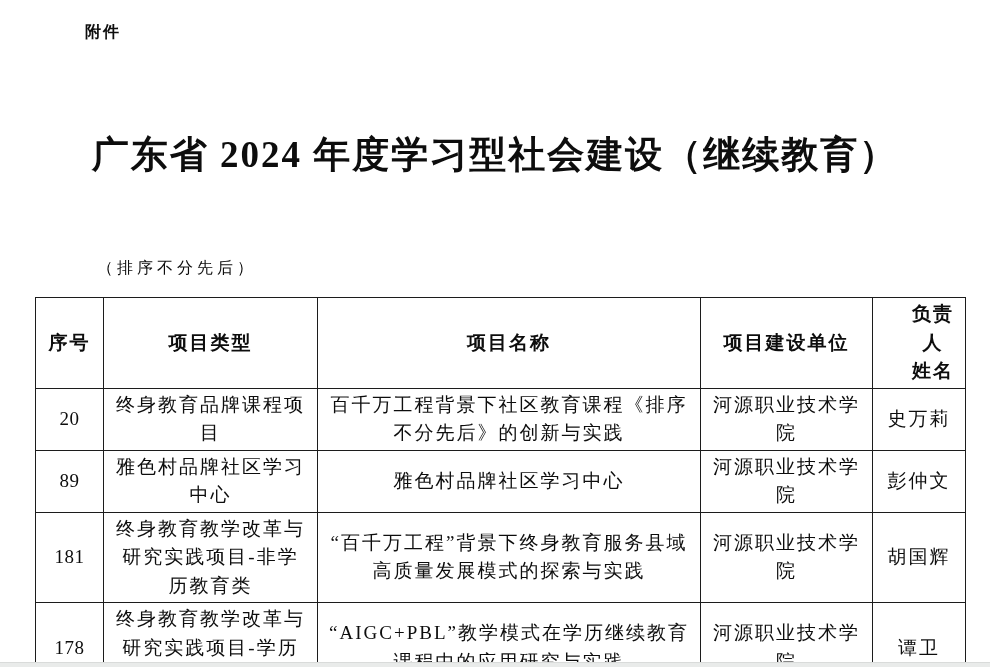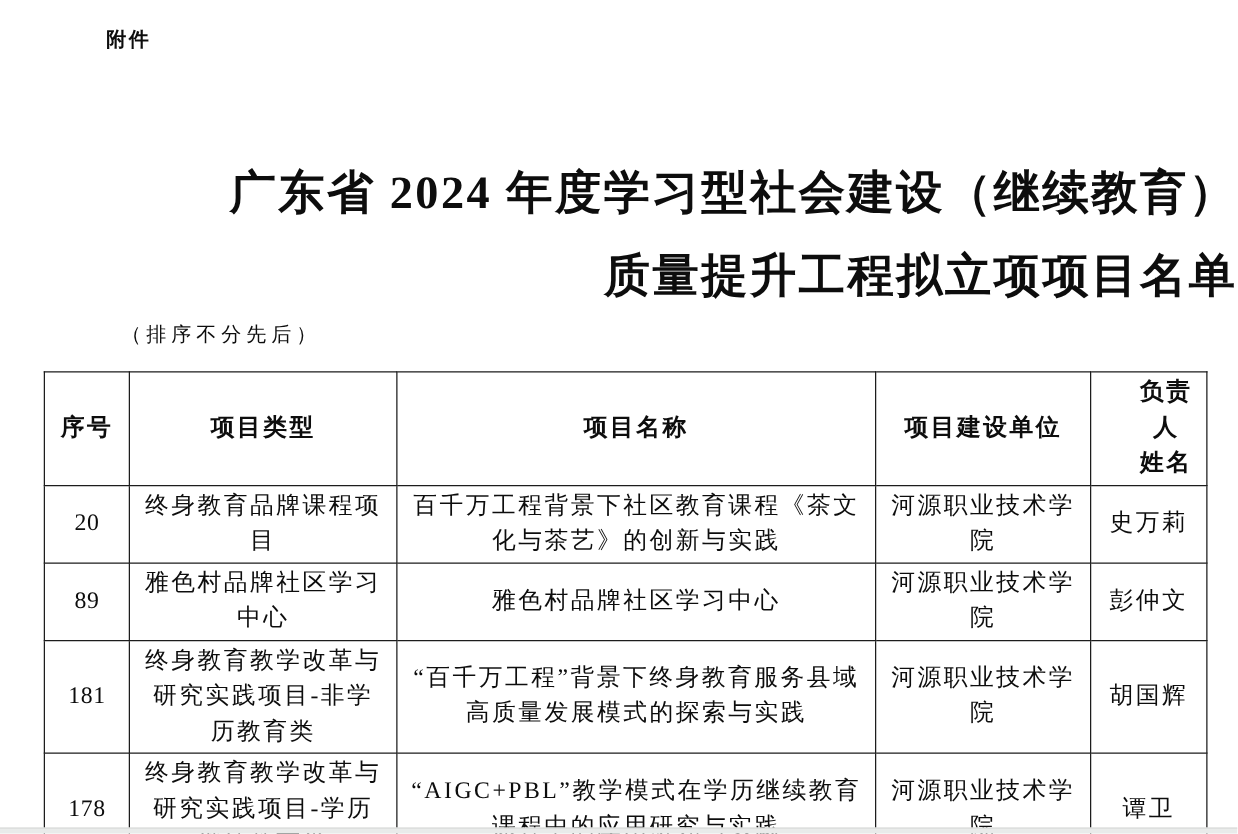--- a/index.html
+++ b/index.html
@@ -18,21 +18,21 @@
     font-family: "DejaVu Sans", "Liberation Sans", sans-serif;
     font-weight: bold;
     font-size: 16px;
     letter-spacing: 2px;
   }
   .title {
     position: absolute;
     left: 0;
     right: 0;
     top: 122px;
-    text-align: right;
+    text-align: center;
     font-weight: bold;
     font-size: 37px;
     line-height: 1.8;
   }
   .title .title-line {
     display: block;
     letter-spacing: 2px;
     white-space: nowrap;
   }
   .subtitle {
@@ -81,21 +81,20 @@
     border-top: 1px solid #d9dbda;
   }
 </style>
 </head>
 <body>
 
 <div class="attachment">附件</div>
 
 <h1 class="title">
   <span class="title-line">广东省 2024 年度学习型社会建设（继续教育）</span>
-  <span class="title-line">质量提升工程拟立项项目名单</span>
 </h1>
 
 <div class="subtitle">（排序不分先后）</div>
 
 <table class="project-table">
   <colgroup>
     <col style="width:68px">
     <col style="width:214px">
     <col style="width:383px">
     <col style="width:172px">
@@ -108,21 +107,21 @@
       <th>项目名称</th>
       <th>项目建设单位</th>
       <th class="th-leader">负责人
 姓名</th>
     </tr>
   </thead>
   <tbody>
     <tr class="r0">
       <td class="cell-serial">20</td>
       <td>终身教育品牌课程项目</td>
-      <td>百千万工程背景下社区教育课程《茶文化与茶艺》的创新与实践</td>
+      <td>百千万工程背景下社区教育课程《排序不分先后》的创新与实践</td>
       <td>河源职业技术学院</td>
       <td>史万莉</td>
     </tr>
     <tr class="r1">
       <td class="cell-serial">89</td>
       <td>雅色村品牌社区学习中心</td>
       <td>雅色村品牌社区学习中心</td>
       <td>河源职业技术学院</td>
       <td>彭仲文</td>
     </tr>

